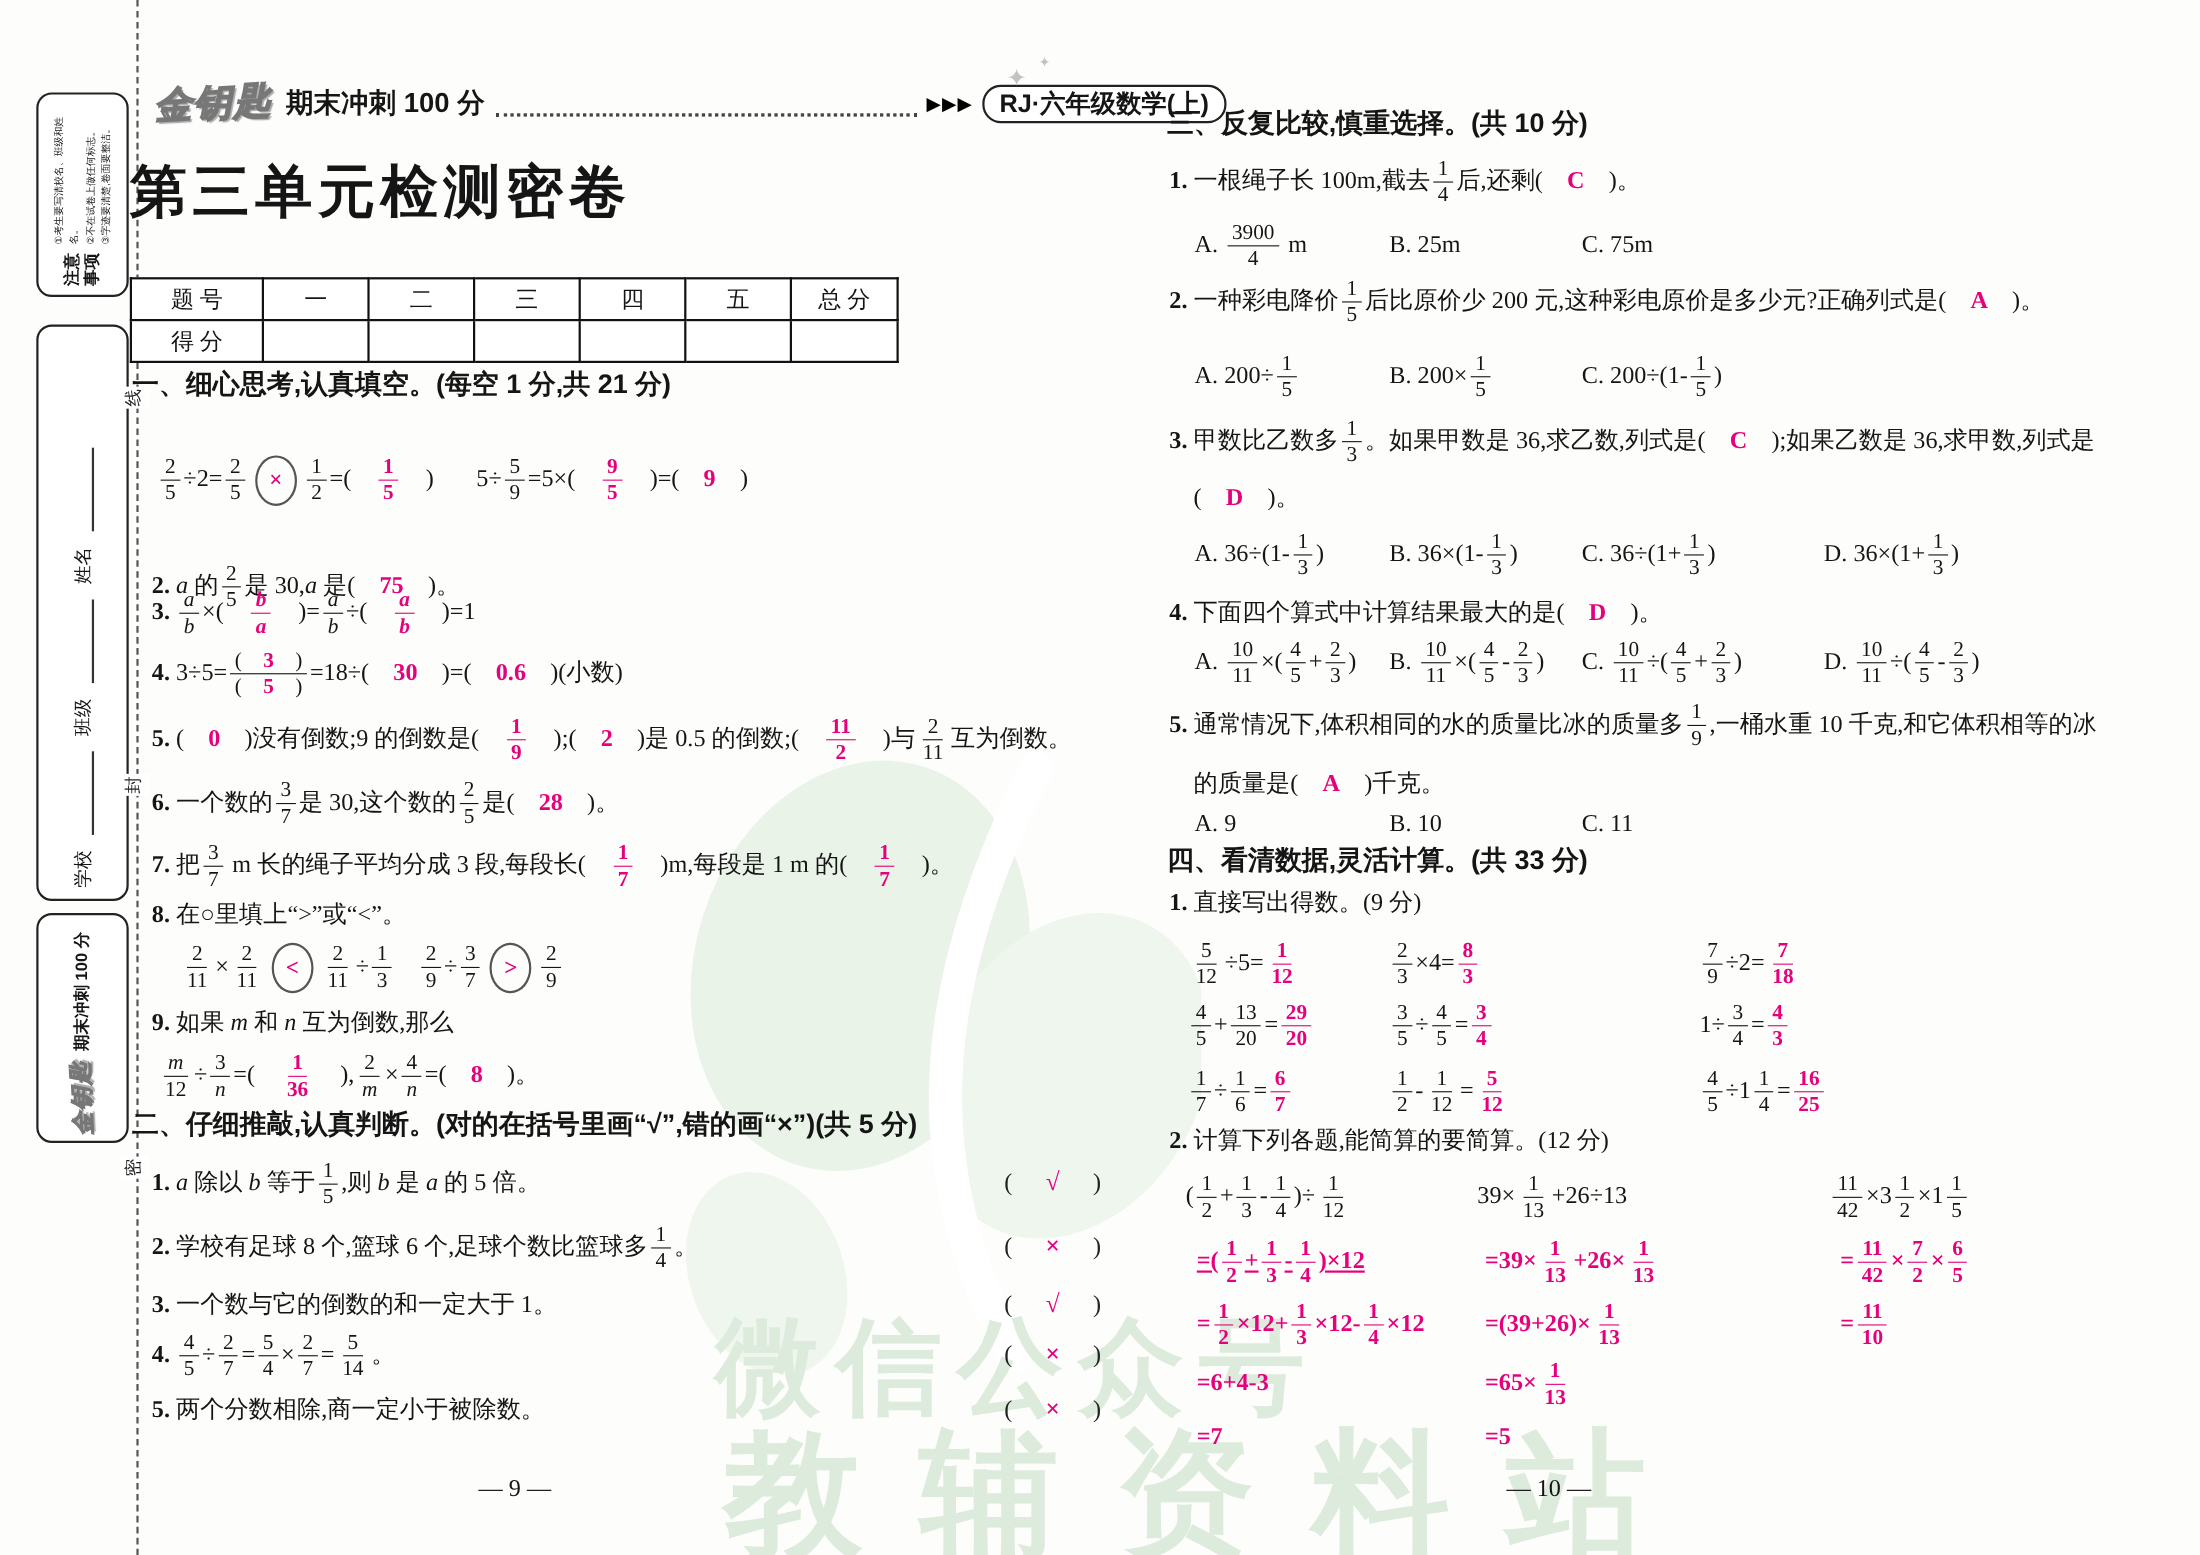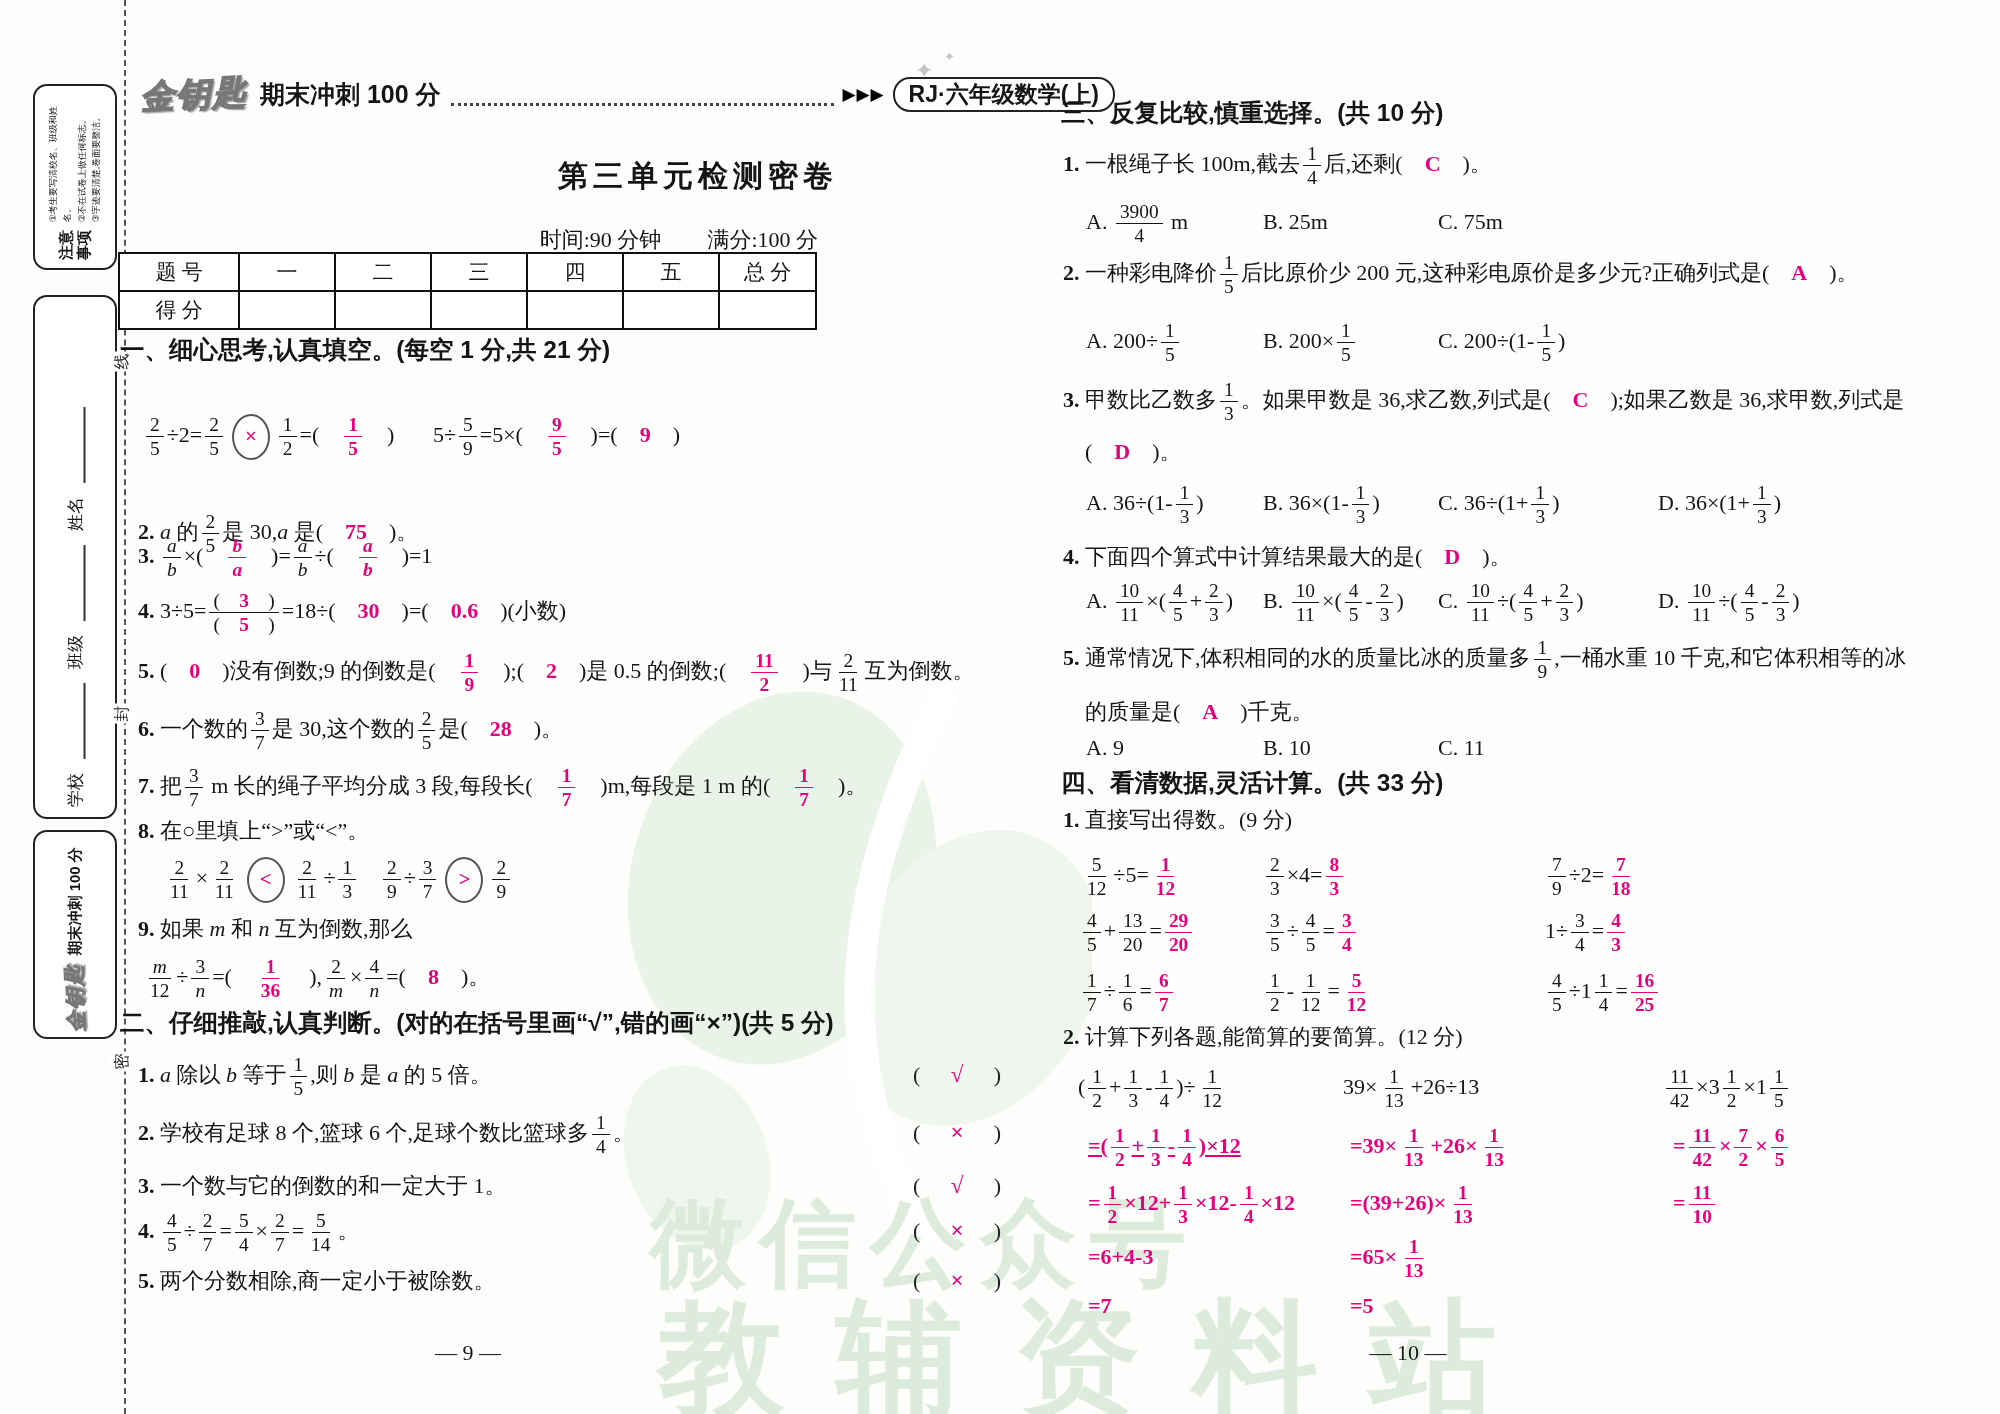--- a/index.html
+++ b/index.html
@@ -29,21 +29,21 @@
          font-size:34px;color:#e3e3e3;-webkit-text-stroke:1.4px #777;text-shadow:2px 2px 1px #aaa;
          letter-spacing:2px;transform:rotate(-3deg);line-height:1;}
   .series{font-family:"Liberation Sans","DejaVu Sans",sans-serif;font-weight:bold;font-size:25px;
           margin-left:12px;line-height:1;}
   .leader{flex:1;border-bottom:3px dotted #444;height:2px;align-self:center;margin:18px 8px 0 10px;}
   .arrows{font-size:17px;letter-spacing:1px;color:#000;line-height:1;margin-right:8px;}
   .pill{border:2px solid #222;border-radius:17px;padding:4px 14px;line-height:1;
         font-family:"Liberation Sans","DejaVu Sans",sans-serif;font-weight:bold;font-size:23px;background:#fff;}
   .spark{position:absolute;color:#c3c3c3;z-index:1;line-height:1;}
   
-  .title{left:0;top:148px;width:720px;text-align:right;font-size:30px;font-weight:bold;letter-spacing:5px;font-family:Liberation Serif, serif;}
+  .title{left:0;top:148px;width:720px;text-align:left;font-size:52px;font-weight:bold;letter-spacing:5px;font-family:Liberation Serif, serif;}
   .info{left:0;top:212px;width:700px;display:flex;justify-content:flex-end;gap:46px;font-size:22px;}
   
   .score{position:absolute;top:252px;left:0;border-collapse:collapse;z-index:2;background:#fff;}
   .score td{border:2px solid #111;height:36px;text-align:center;font-size:21px;padding:0;}
   
   .mark{display:flex;width:88px;justify-content:space-between;align-items:center;font-size:22px;}
   .mark .mk{font-size:23px;}
   .paren{color:#222;}
   
   .sbox{position:absolute;left:33px;width:80px;border:2.5px solid #222;border-radius:14px;background:#fff;z-index:2;}
@@ -120,24 +120,20 @@
       <span class="series">期末冲刺 100 分</span>
       <span class="leader"></span>
       <span class="arrows">▶▶▶</span>
       <span class="pill">RJ·六年级数学(上)</span>
       <span class="spark" style="left:775px;top:-6px;font-size:22px;">✦</span>
       <span class="spark" style="left:804px;top:-16px;font-size:13px;">✦</span>
     </div>
 
     <div class="ln title">第三单元检测密卷</div>
 
-    <div class="ln info">
-      <span>时间:90 分钟</span>
-      <span>满分:100 分</span>
-    </div>
 
     <table class="score">
       <colgroup>
           <col style="width:120px">
           <col style="width:96px">
           <col style="width:96px">
           <col style="width:96px">
           <col style="width:96px">
           <col style="width:96px">
           <col style="width:97px">

